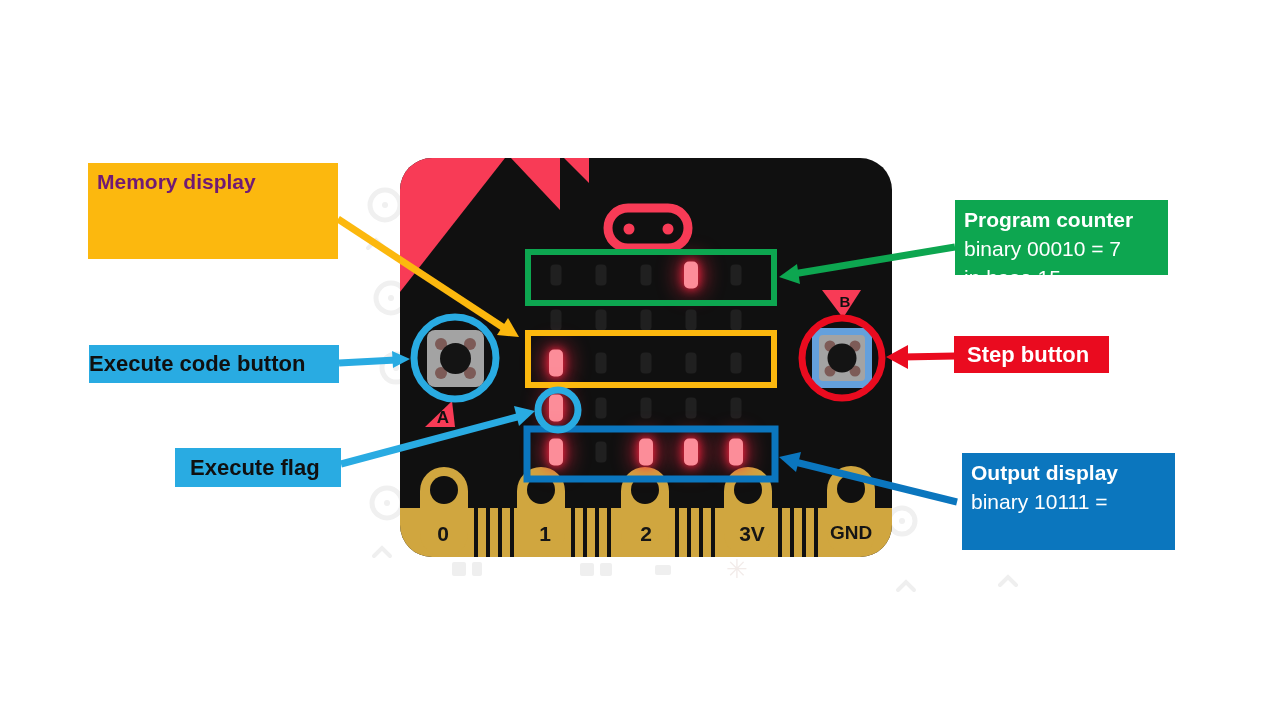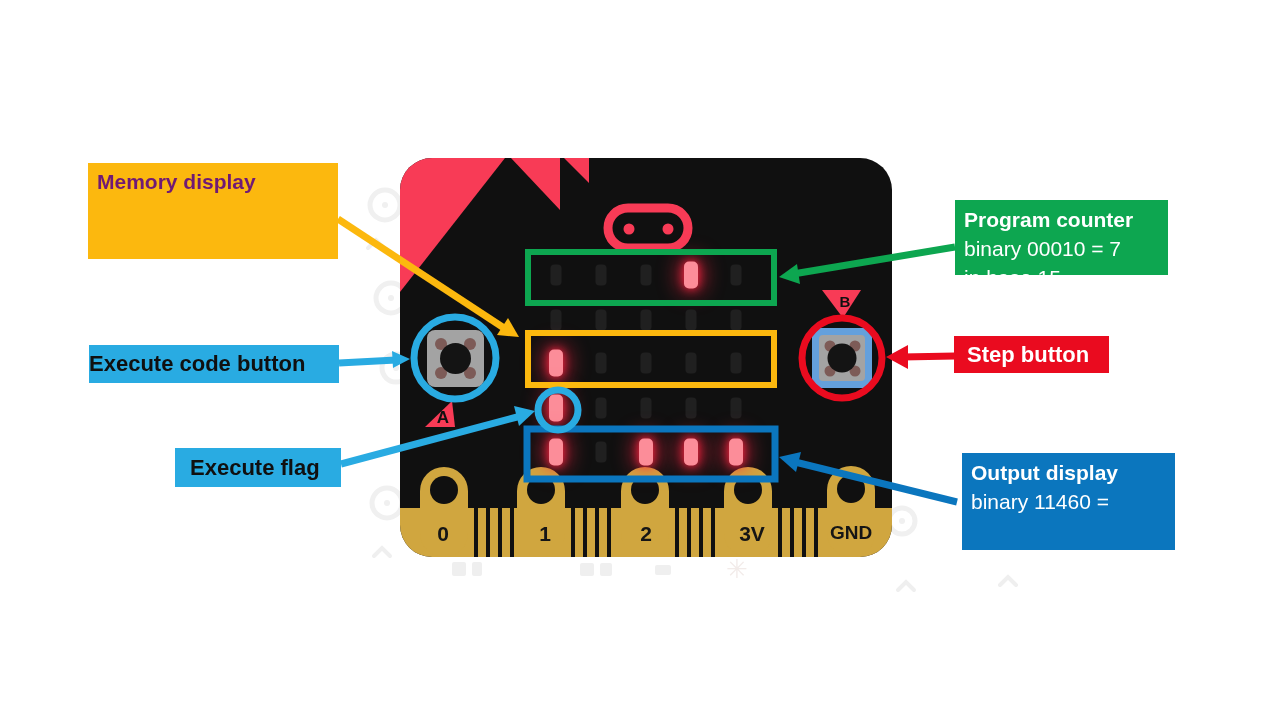--- a/index.html
+++ b/index.html
@@ -228,16 +228,16 @@
   </div>
 
   <div class="label lbl-exec">Execute code button</div>
 
   <div class="label lbl-flag">Execute flag</div>
 
   <div class="label lbl-step">Step button</div>
 
   <div class="label lbl-output">
     <span class="t">Output display</span>
-    <span class="l">binary 11460 =</span>
+    <span class="l">binary 10111 =</span>
   </div>
 
 </div>
 
 </body></html>

